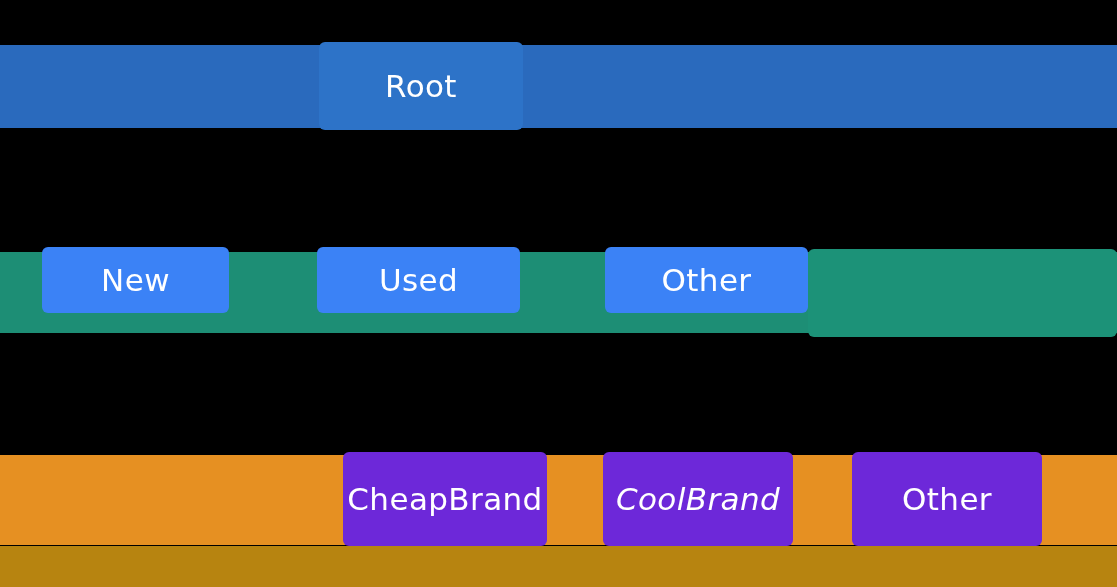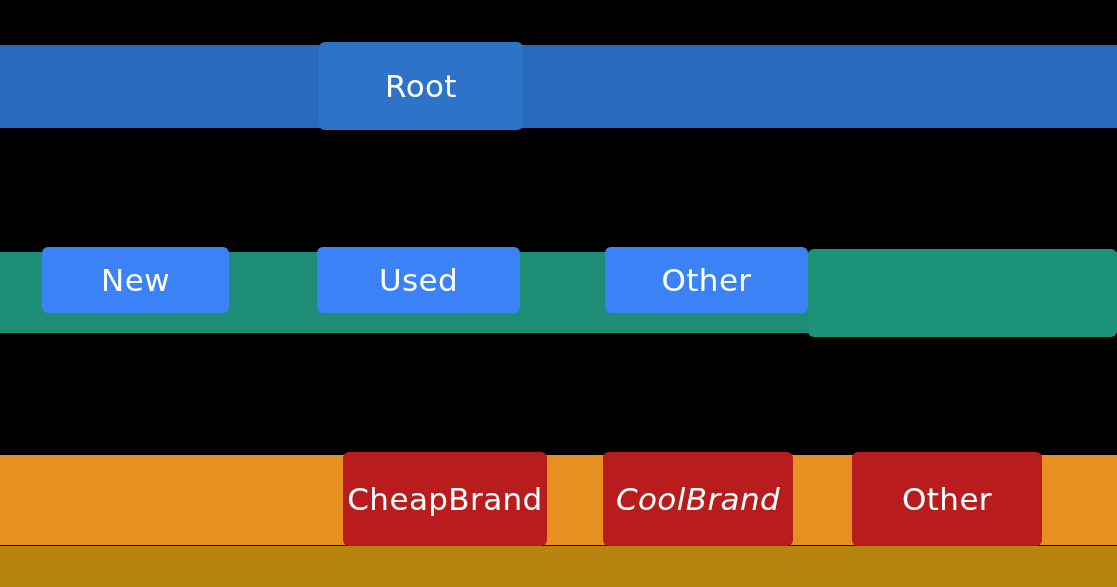--- a/index.html
+++ b/index.html
@@ -56,21 +56,21 @@
     z-index: 2;
   }
   
   .band-l2 {
     left: 0; top: 455px; width: 1117px; height: 90px;
     background: #e69022;
     z-index: 1;
   }
   .tile-l2 {
     top: 452px; height: 94px;
-    background: #b91c1c;
+    background: #6d28d9;
   }
   .tile-cheapbrand { left: 343px; width: 204px; }
   .tile-coolbrand  { left: 603px; width: 190px; font-style: italic; }
   .tile-other-brand{ left: 852px; width: 190px; }
   
   .strip-l3 {
     left: 0; top: 546px; width: 1117px; height: 41px;
     background: #b78410;
     z-index: 1;
   }

